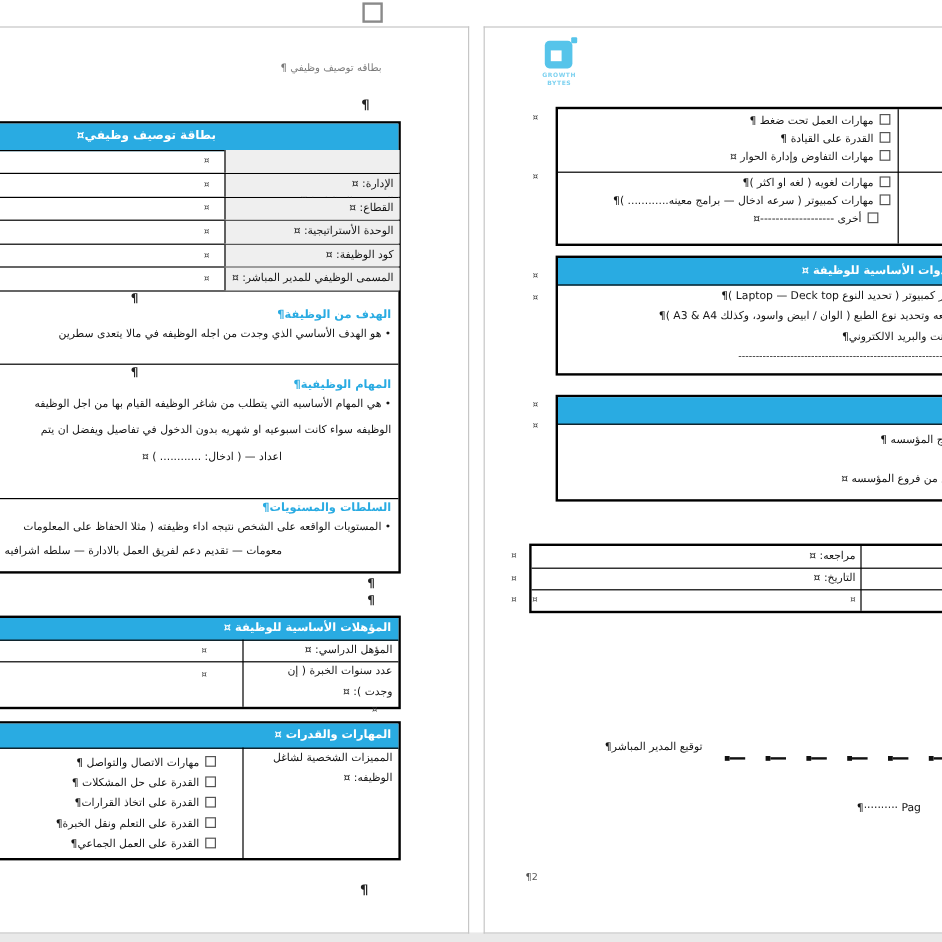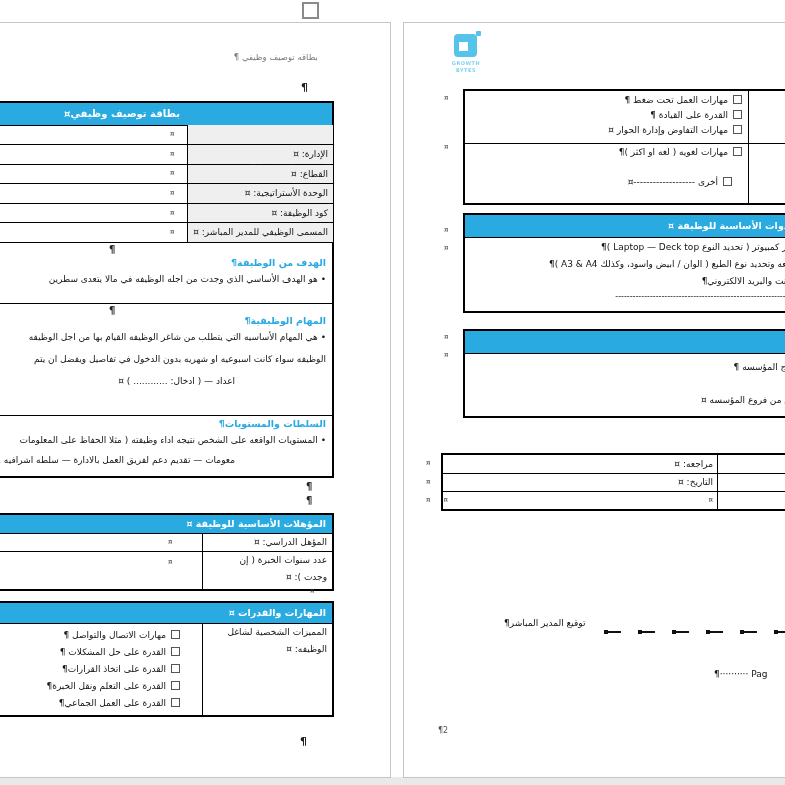--- a/index.html
+++ b/index.html
@@ -160,20 +160,22 @@
     <div class="vline" style="left:283px;"></div>
     <div class="rowline" style="top:52px;"></div>
     <div class="t rtl" style="right:63px;top:4px;">
       <span class="cb"></span><span>مهارات العمل تحت ضغط ¶</span></div>
     <div class="t rtl" style="right:63px;top:19px;">
       <span class="cb"></span><span>القدرة على القيادة ¶</span></div>
     <div class="t rtl" style="right:63px;top:34px;">
       <span class="cb"></span><span>مهارات التفاوض وإدارة الحوار ¤</span></div>
     <div class="t rtl" style="right:63px;top:56px;">
       <span class="cb"></span><span>مهارات لغويه ( لغه او اكثر )¶</span></div>
+    <div class="t rtl" style="right:63px;top:71px;">
+      <span class="cb"></span><span>مهارات كمبيوتر ( سرعه ادخال — برامج معينه............ )¶</span></div>
     <div class="t rtl" style="right:73px;top:86px;">
       <span class="cb"></span><span>أخرى -------------------¤</span></div>
   </div>
 
   <div class="tbl" style="left:59px;top:190px;width:340px;height:96px;">
     <div class="hdrbar" style="left:0;top:0;width:100%;height:22px;">
       <div class="t rtl hdrtxt" style="right:6px;top:0;line-height:22px;font-size:9.5px;">الأدوات الأساسية للوظيفة ¤</div>
     </div>
     <div class="t rtl" style="right:6px;top:27px;">جهاز كمبيوتر ( تحديد النوع Laptop — Deck top )¶</div>
     <div class="t rtl" style="right:6px;top:44px;">طابعه وتحديد نوع الطبع ( الوان / ابيض واسود، وكذلك A3 &amp; A4 )¶</div>

